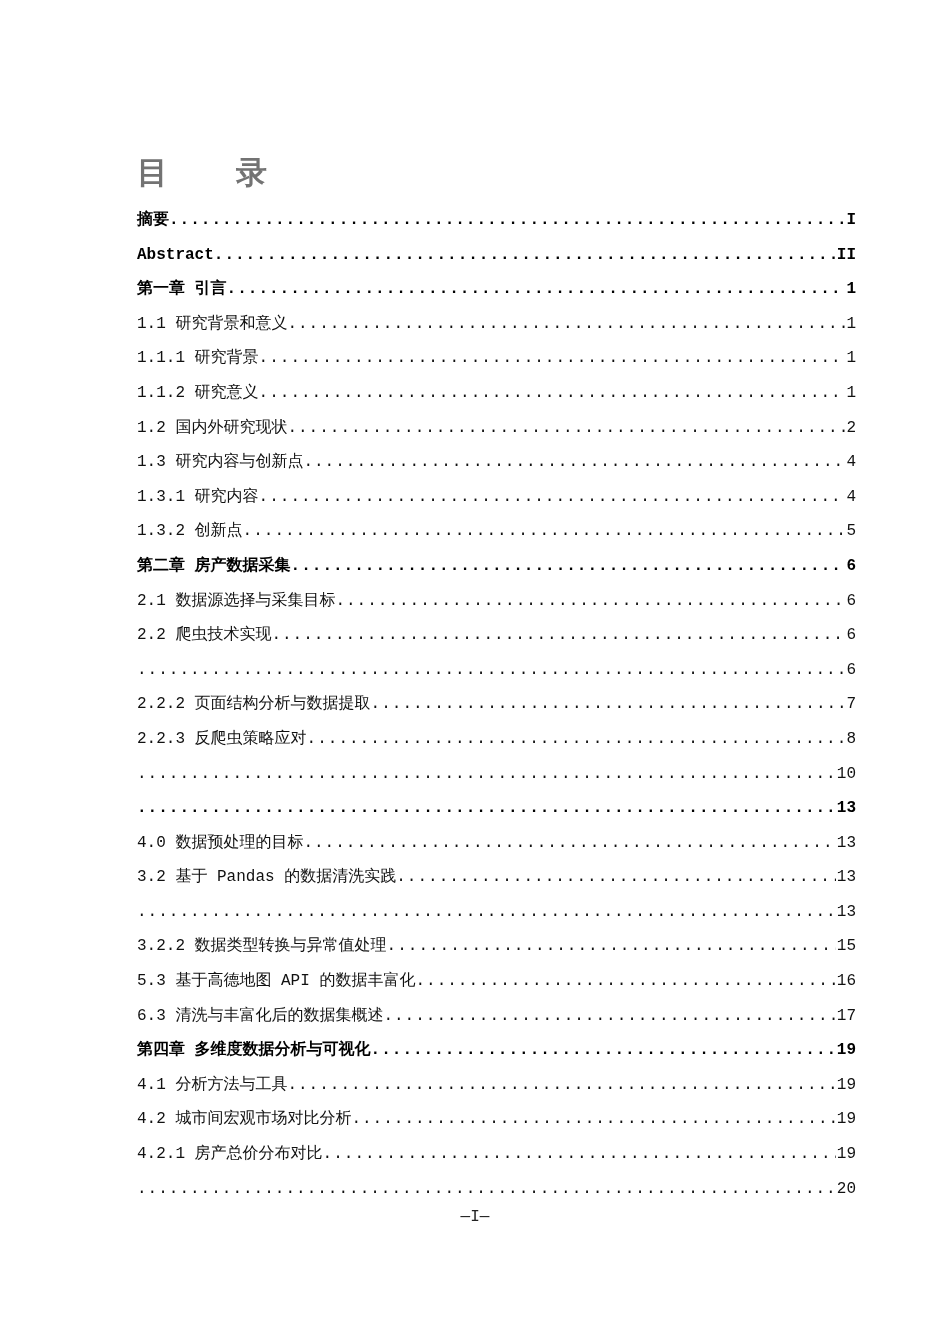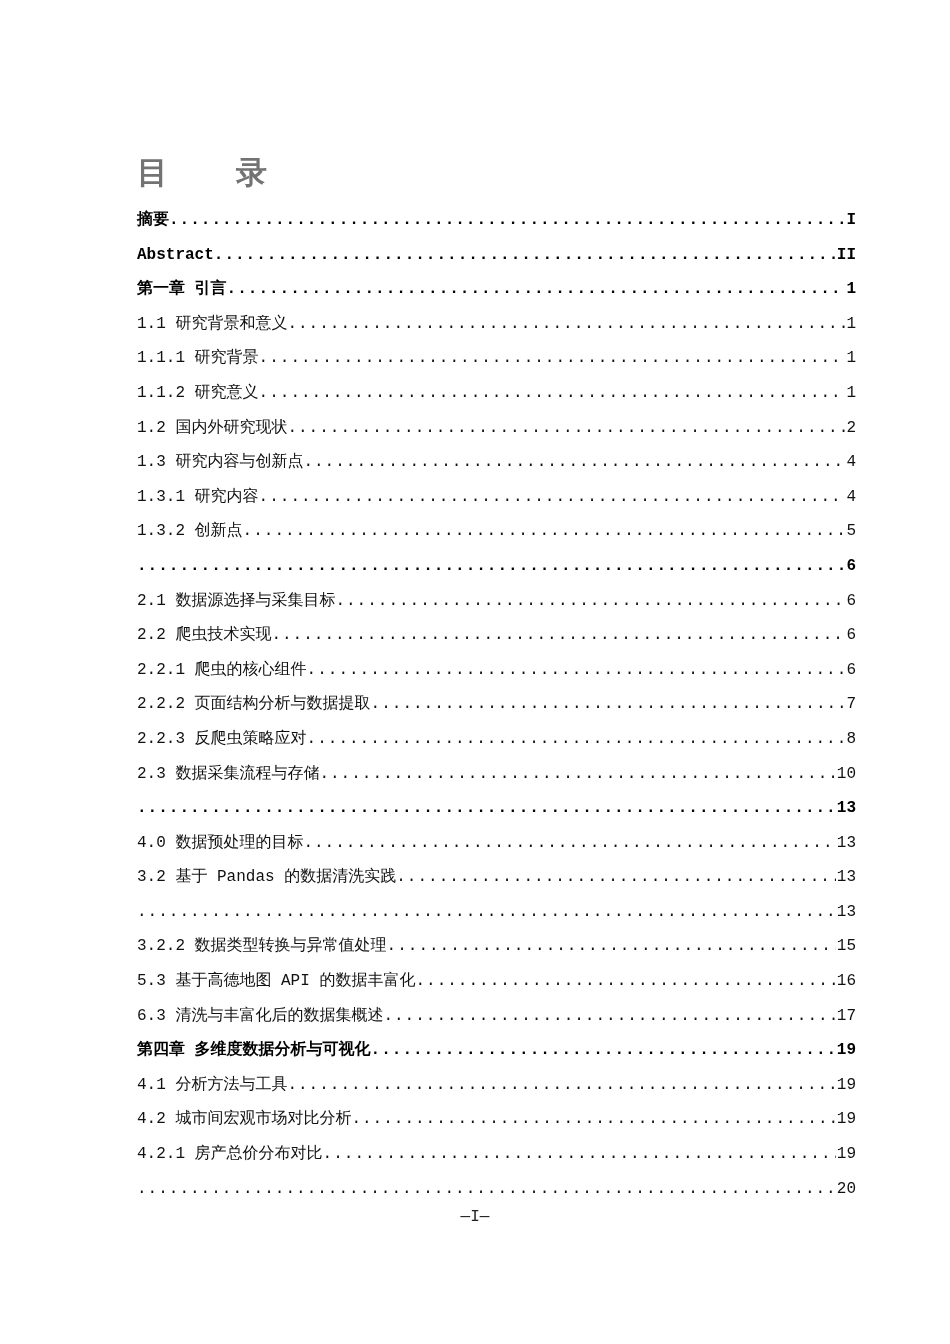--- a/index.html
+++ b/index.html
@@ -131,56 +131,55 @@
     <span class="toc-page">4</span>
   </div>
 
   <div class="toc-row lvl-3">
     <span class="toc-label">1.3.2 创新点</span>
     <span class="toc-leader">........................................................................................................................................................................................................</span>
     <span class="toc-page">5</span>
   </div>
 
   <div class="toc-row lvl-1">
+    <span class="toc-label">第二章 房产数据采集</span>
     <span class="toc-leader">........................................................................................................................................................................................................</span>
     <span class="toc-page">6</span>
   </div>
 
   <div class="toc-row lvl-2">
     <span class="toc-label">2.1 数据源选择与采集目标</span>
     <span class="toc-leader">........................................................................................................................................................................................................</span>
     <span class="toc-page">6</span>
   </div>
 
   <div class="toc-row lvl-2">
     <span class="toc-label">2.2 爬虫技术实现</span>
     <span class="toc-leader">........................................................................................................................................................................................................</span>
     <span class="toc-page">6</span>
   </div>
 
   <div class="toc-row lvl-3">
-    <span class="toc-label">2.2.1 爬虫的核心组件</span>
     <span class="toc-leader">........................................................................................................................................................................................................</span>
     <span class="toc-page">6</span>
   </div>
 
   <div class="toc-row lvl-3">
     <span class="toc-label">2.2.2 页面结构分析与数据提取</span>
     <span class="toc-leader">........................................................................................................................................................................................................</span>
     <span class="toc-page">7</span>
   </div>
 
   <div class="toc-row lvl-3">
     <span class="toc-label">2.2.3 反爬虫策略应对</span>
     <span class="toc-leader">........................................................................................................................................................................................................</span>
     <span class="toc-page">8</span>
   </div>
 
   <div class="toc-row lvl-2">
-    <span class="toc-label">2.3 数据采集流程与存储</span>
     <span class="toc-leader">........................................................................................................................................................................................................</span>
     <span class="toc-page">10</span>
   </div>
 
   <div class="toc-row lvl-1">
     <span class="toc-leader">........................................................................................................................................................................................................</span>
     <span class="toc-page">13</span>
   </div>
 
   <div class="toc-row lvl-2">

